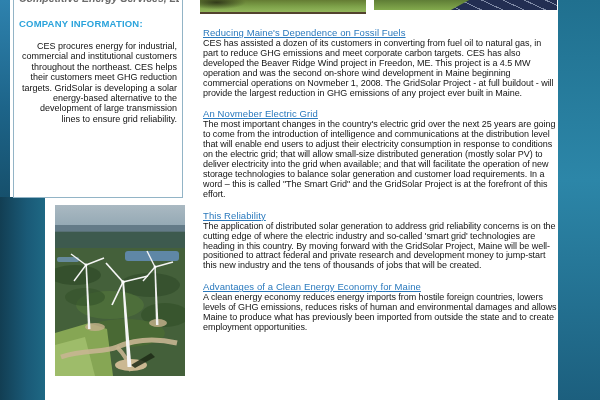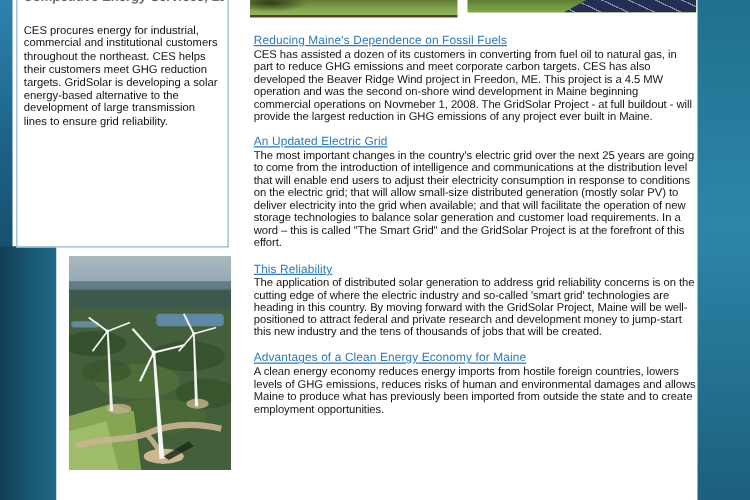--- a/index.html
+++ b/index.html
@@ -33,21 +33,21 @@
     white-space:nowrap;overflow:hidden;
   }
   .sidebar-content{padding:30px 5px 0 5px;}
   .side-group{margin-bottom:10px;}
   .side-label{
     font-size:9.5px;font-weight:bold;color:#2ba3db;line-height:11px;
     letter-spacing:.2px;
   }
   .side-value{font-size:9px;color:#111;line-height:11px;}
   .side-paragraph{
-    font-size:9px;color:#111;line-height:10.4px;margin-top:1px;
+    font-size:9px;color:#111;line-height:10.4px;margin-top:12px;text-align:right;
   }
   
   .photo-top-left{
     position:absolute;left:200px;top:0;width:166px;height:12px;
     background:
       radial-gradient(ellipse 42px 10px at 10% 20%, rgba(40,45,20,.85), rgba(40,45,20,0) 70%),
       linear-gradient(180deg,#647c33 0%,#7ea24a 55%,#93b75c 100%);
     border-bottom:2px solid #53422e;
   }
   .photo-top-right{
@@ -93,20 +93,21 @@
 
 <div class="photo-top-left"></div>
 <div class="photo-top-right">
   <div class="solar-panels"></div>
 </div>
 
 <div class="sidebar-box">
   <div class="cut-title">Competitive Energy Services, LLC</div>
   <div class="sidebar-content">
     <div class="side-group">
+      <div class="side-label">COMPANY INFORMATION:</div>
       <div class="side-paragraph">CES procures energy for industrial, commercial and institutional customers throughout the northeast. CES helps their customers meet GHG reduction targets. GridSolar is developing a solar energy-based alternative to the development of large transmission lines to ensure grid reliability.</div>
     </div>
   </div>
 </div>
 
 <div class="wind-photo">
   <svg width="130" height="171" viewBox="0 0 130 171" xmlns="http://www.w3.org/2000/svg">
     <defs>
       <linearGradient id="haze" x1="0" y1="0" x2="0" y2="1">
         <stop offset="0" stop-color="#aab9c2"></stop>
@@ -159,21 +160,21 @@
     </g>
   </svg>
 </div>
 
 <div class="main-column">
   <div class="section">
     <h3 class="section-heading">Reducing Maine's Dependence on Fossil Fuels</h3>
     <p class="section-body">CES has assisted a dozen of its customers in converting from fuel oil to natural gas, in part to reduce GHG emissions and meet corporate carbon targets.  CES has also developed the Beaver Ridge Wind project in Freedon, ME.  This project is a 4.5 MW operation and was the second on-shore wind development in Maine beginning commercial operations on Novmeber 1, 2008.  The GridSolar Project - at full buildout - will provide the largest reduction in GHG emissions of any project ever built in Maine.</p>
   </div>
   <div class="section">
-    <h3 class="section-heading">An Updated Electric Grid</h3>
+    <h3 class="section-heading">An Novmeber Electric Grid</h3>
     <p class="section-body">The most important changes in the country's electric grid over the next 25 years are going to come from the introduction of intelligence and communications at the distribution level that will enable end users to adjust their electricity consumption in response to conditions on the electric grid; that will allow small-size distributed generation (mostly solar PV) to deliver electricity into the grid when available; and that will facilitate the operation of new storage technologies to balance solar generation and customer load requirements.  In a word – this is called "The Smart Grid" and the GridSolar Project is at the forefront of this effort.</p>
   </div>
   <div class="section">
     <h3 class="section-heading">This Reliability</h3>
     <p class="section-body">The application of distributed solar generation to address grid reliability concerns is on the cutting edge of where the electric industry and so-called 'smart grid' technologies are heading in this country.  By moving forward with the GridSolar Project, Maine will be well-positioned to attract federal and private research and development money to jump-start this new industry and the tens of thousands of jobs that will be created.</p>
   </div>
   <div class="section">
     <h3 class="section-heading">Advantages of a Clean Energy Economy for Maine</h3>
     <p class="section-body">A clean energy economy reduces energy imports from hostile foreign countries, lowers levels of GHG emissions, reduces risks of human and environmental damages and allows Maine to produce what has previously been imported from outside the state and to create employment opportunities.</p>
   </div>

